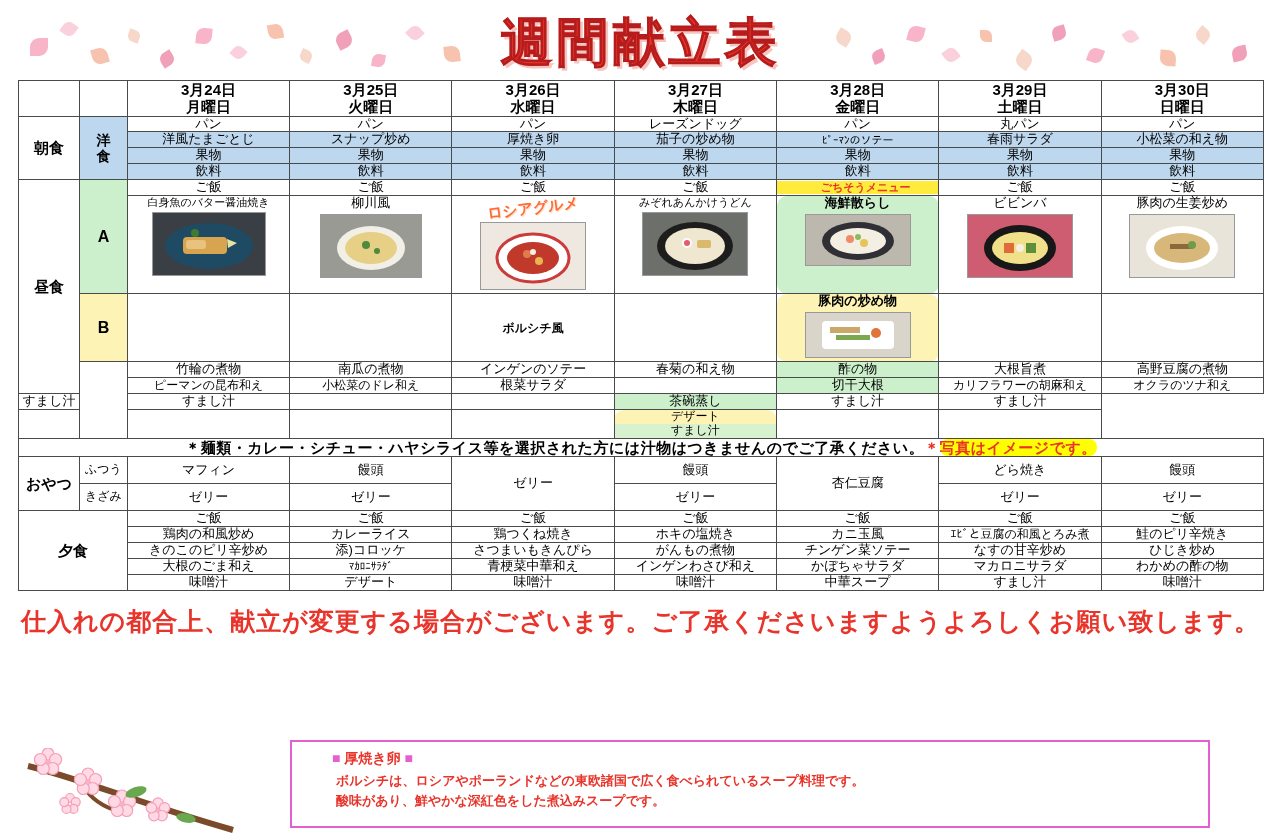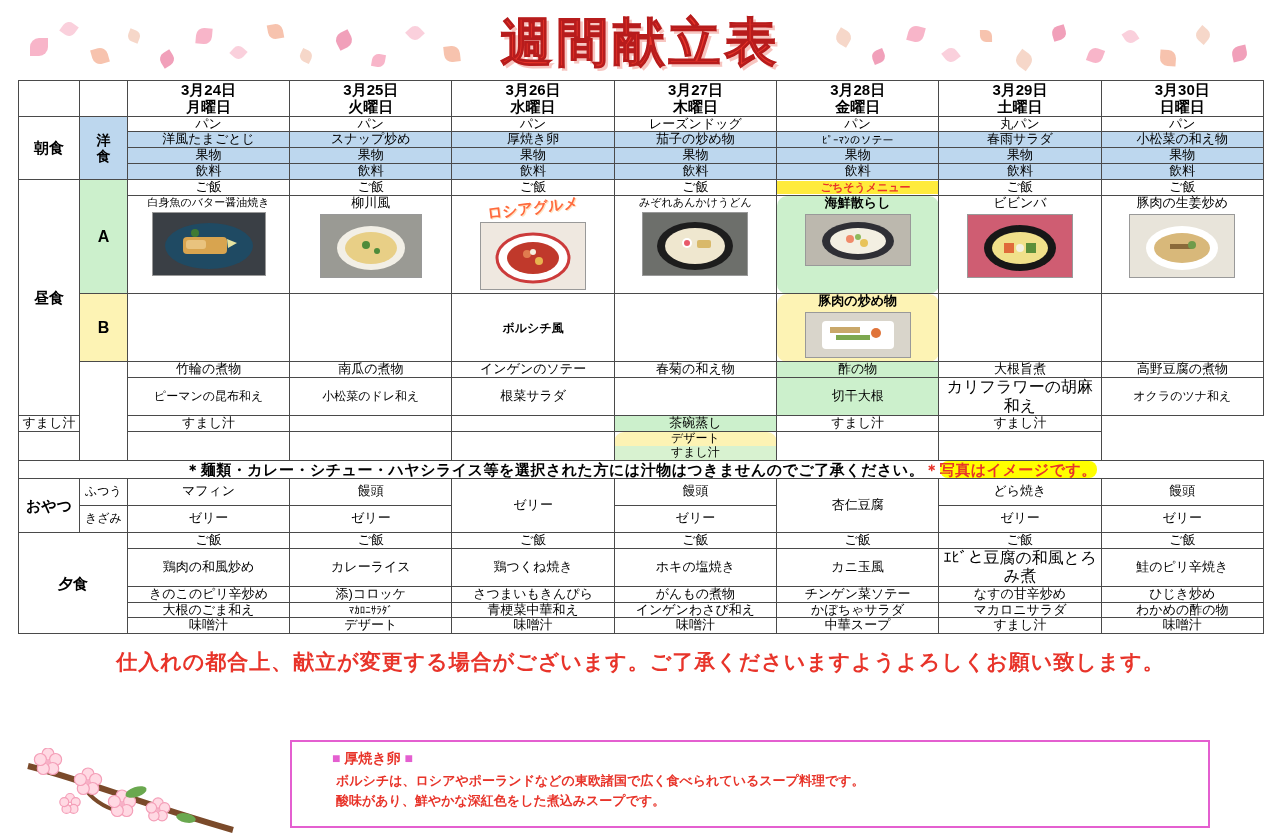--- a/index.html
+++ b/index.html
@@ -34,21 +34,21 @@
   .c-sub{width:44px;}
   .c-day{width:149px;}
   .datecell{font-size:15px;font-weight:bold;padding:3px 0 4px;line-height:1.3;}
   .datecell .d2{display:block;}
   .rowlabel{font-size:15px;font-weight:bold;}
   .yofood{background:#bdd7ee;font-size:14px;font-weight:bold;line-height:1.05;}
   .bluerow{background:#bdd7ee;}
   .f13{font-size:13px;}
   .f12{font-size:12px;}
   .f11{font-size:11px;}
-  .f10{font-size:16px;}
+  .f10{font-size:12px;}
   .bold{font-weight:bold;}
   .greencell{background:#ccf0cc;}
   .yellowcell{background:#fdf3b4;border-radius:10px;}
   .greenlite{background:#d8f2d0;}
   .ab-a{background:#ccf0cc;font-size:16px;font-weight:bold;}
   .ab-b{background:#fdf3b4;font-size:16px;font-weight:bold;}
   .photo{display:block;margin:3px auto;border:1px solid #999;}
   .note-row td{
     background:#fff;border:3px solid #000;font-size:15px;font-weight:bold;
     padding:4px 6px;text-align:center;letter-spacing:.5px;
@@ -64,21 +64,21 @@
   }
   .borscht{font-size:12px;font-weight:bold;margin:4px 0 2px;}
   .gochiso{
     background:#ffeb3b;color:#e8342a;font-weight:bold;font-size:11px;
     display:block;
     padding-left:16px;
   }
   
   .notice{
     margin:14px 0 0 0;text-align:center;color:#e8342a;font-weight:bold;
-    font-size:21px;font-family:"DejaVu Serif","Liberation Serif",serif;
+    font-size:25px;font-family:"DejaVu Serif","Liberation Serif",serif;
     letter-spacing:1px;
   }
   .infobox{
     position:absolute;left:290px;top:740px;width:920px;height:88px;
     border:2px solid #e45fd0;background:#fff;
     padding:6px 10px;box-sizing:border-box;
   }
   .infobox .ttl{color:#e8342a;font-weight:bold;font-size:14px;margin:2px 0 4px 30px;}
   .infobox .ttl .sq{color:#e45fd0;}
   .infobox p{margin:2px 0 2px 34px;color:#e8342a;font-size:13px;font-weight:bold;}

